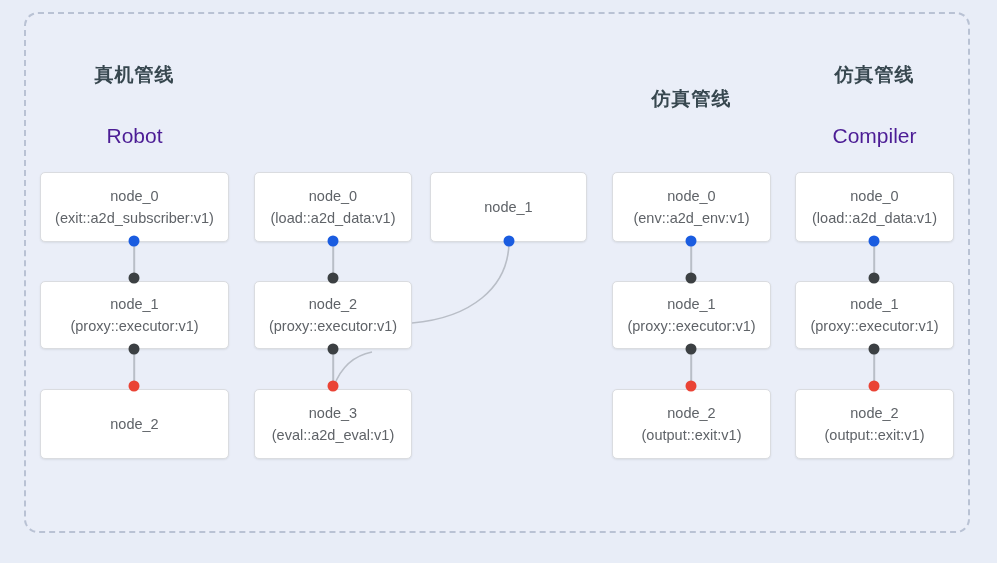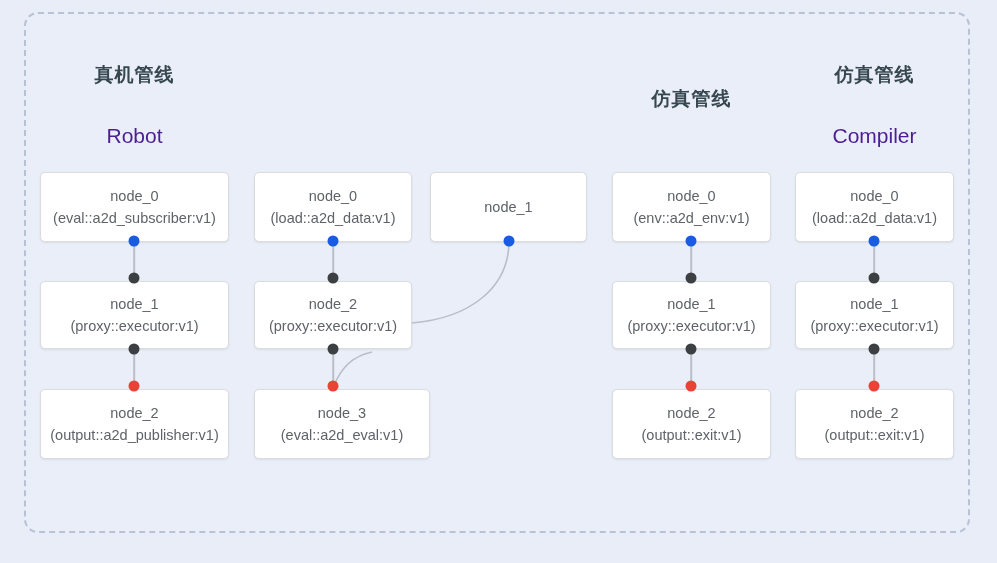--- a/index.html
+++ b/index.html
@@ -100,37 +100,36 @@
 
 <div id="canvas">
 
   <div id="panel"></div>
 
   <div class="col-title" style="left:40px; top:62px; width:189px;">真机管线</div>
   <div class="col-sub" style="left:40px; top:124px; width:189px;">Robot</div>
 
   <div class="node" style="left:40px; top:172px; width:189px; height:70px;">
     <span class="n-name">node_0</span>
-    <span class="n-type">(eval::a2d_subscriber:v1)</span>
+    <span class="n-type">(exit::a2d_subscriber:v1)</span>
   </div>
   <div class="link-v" style="left:134px; top:241px; height:37px;"></div>
   <div class="port out" style="left:134px; top:241px;"></div>
   <div class="port mid" style="left:134px; top:278px;"></div>
 
   <div class="node" style="left:40px; top:281px; width:189px; height:68px;">
     <span class="n-name">node_1</span>
     <span class="n-type">(proxy::executor:v1)</span>
   </div>
   <div class="link-v" style="left:134px; top:349px; height:37px;"></div>
   <div class="port mid" style="left:134px; top:349px;"></div>
   <div class="port in" style="left:134px; top:386px;"></div>
 
   <div class="node" style="left:40px; top:389px; width:189px; height:70px;">
     <span class="n-name">node_2</span>
-    <span class="n-type">(output::a2d_publisher:v1)</span>
   </div>
 
 
   <div class="node" style="left:254px; top:172px; width:158px; height:70px;">
     <span class="n-name">node_0</span>
     <span class="n-type">(load::a2d_data:v1)</span>
   </div>
 
   <div class="node" style="left:430px; top:172px; width:157px; height:70px;">
     <span class="n-name">node_1</span>
@@ -143,21 +142,21 @@
   <div class="node" style="left:254px; top:281px; width:158px; height:68px;">
     <span class="n-name">node_2</span>
     <span class="n-type">(proxy::executor:v1)</span>
   </div>
 
   <div class="link-v" style="left:333px; top:349px; height:37px;"></div>
   <div class="port mid" style="left:333px; top:349px;"></div>
   <div class="port in" style="left:333px; top:386px;"></div>
   <div class="port out" style="left:509px; top:241px;"></div>
 
-  <div class="node" style="left:254px; top:389px; width:176px; height:70px;">
+  <div class="node" style="left:254px; top:389px; width:158px; height:70px;">
     <span class="n-name">node_3</span>
     <span class="n-type">(eval::a2d_eval:v1)</span>
   </div>
 
   <svg id="curves" viewBox="0 0 997 563">
     <path d="M509,241 C509,288 470,318 412,323" fill="none" stroke="#b9bec7" stroke-width="1.6"></path>
     <path d="M372,352 C352,356 340,370 334,386" fill="none" stroke="#b9bec7" stroke-width="1.6"></path>
   </svg>
 
   <div class="col-title" style="left:612px; top:62px; width:159px;margin-top:24px;">仿真管线</div>

